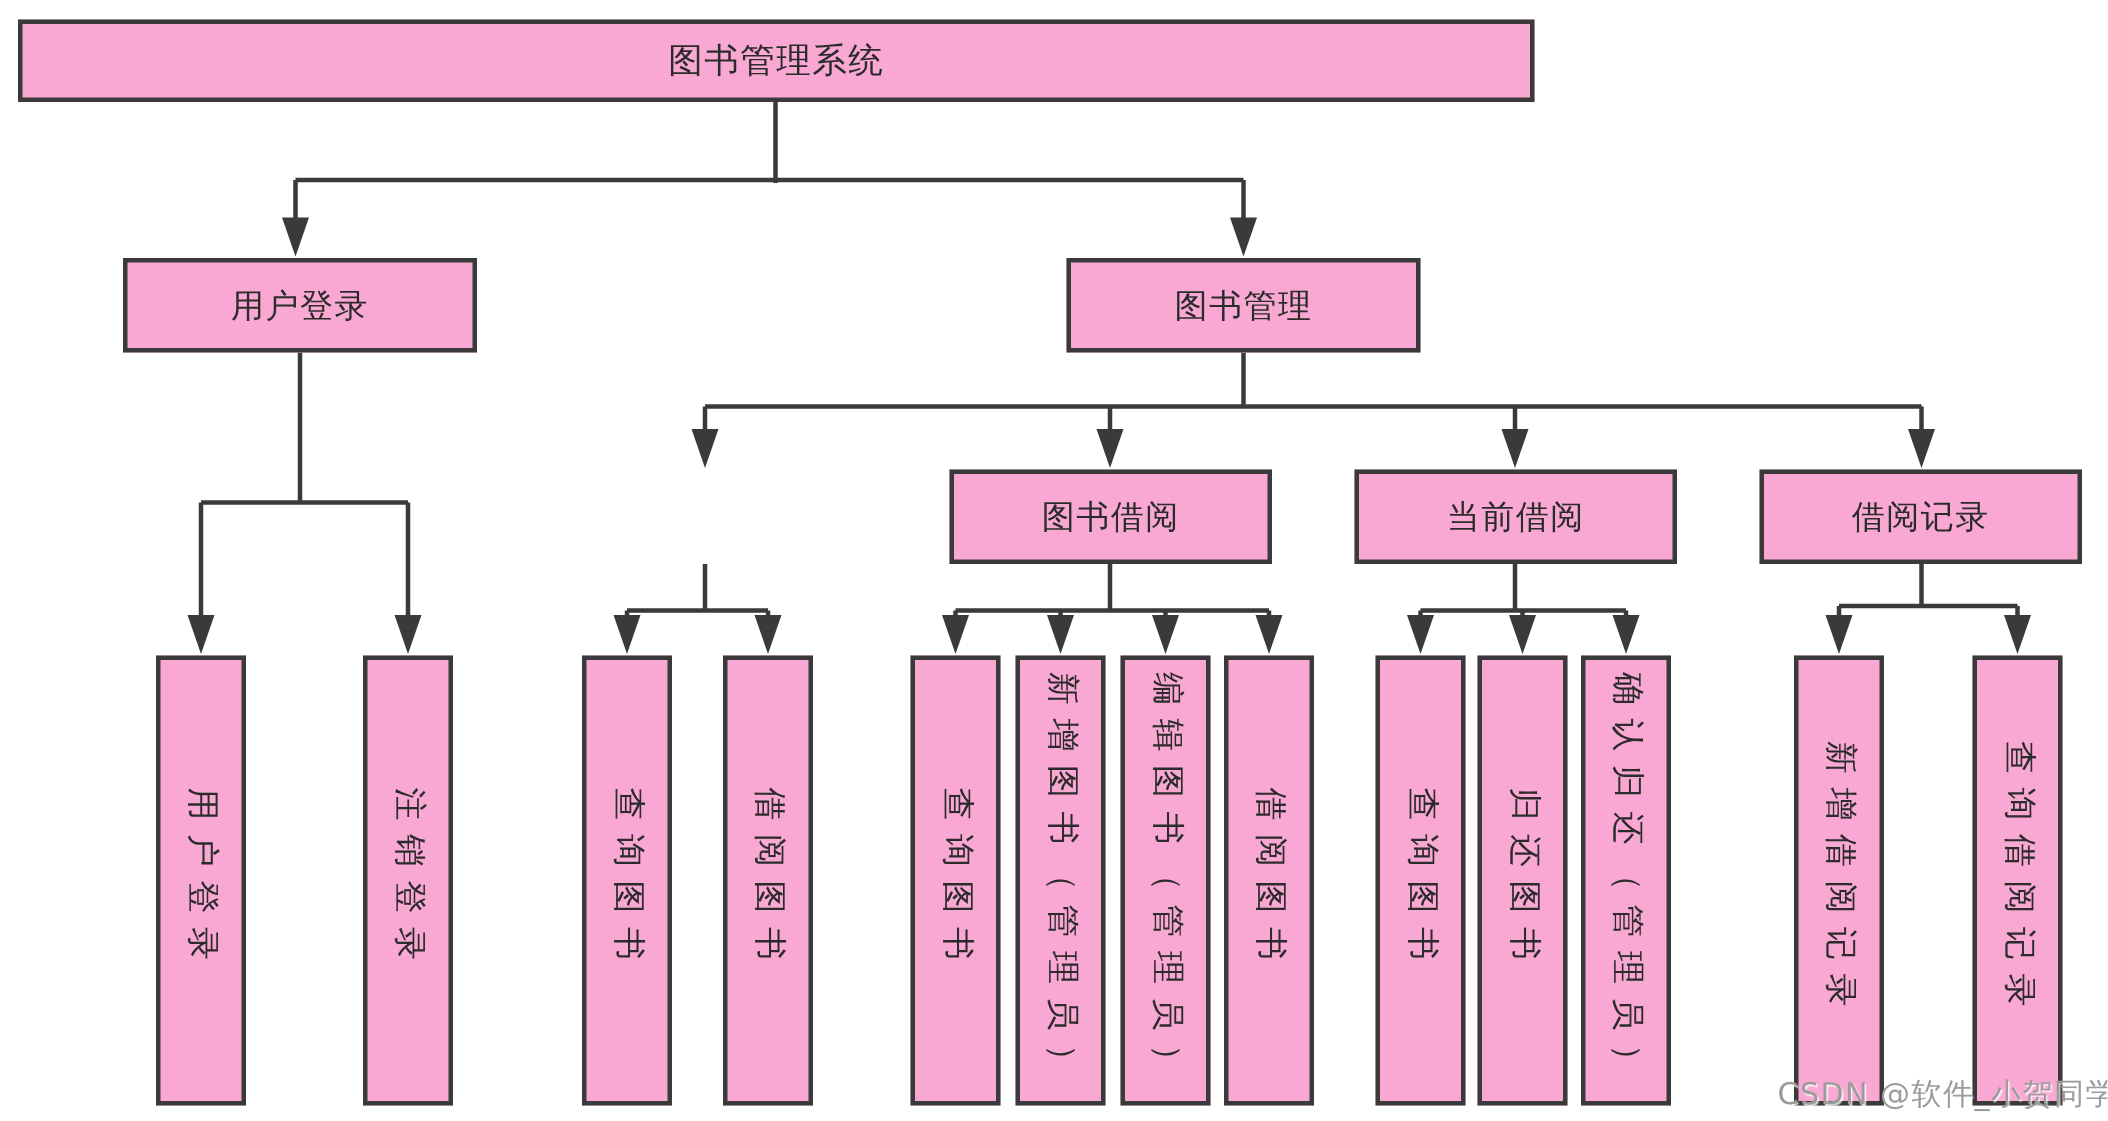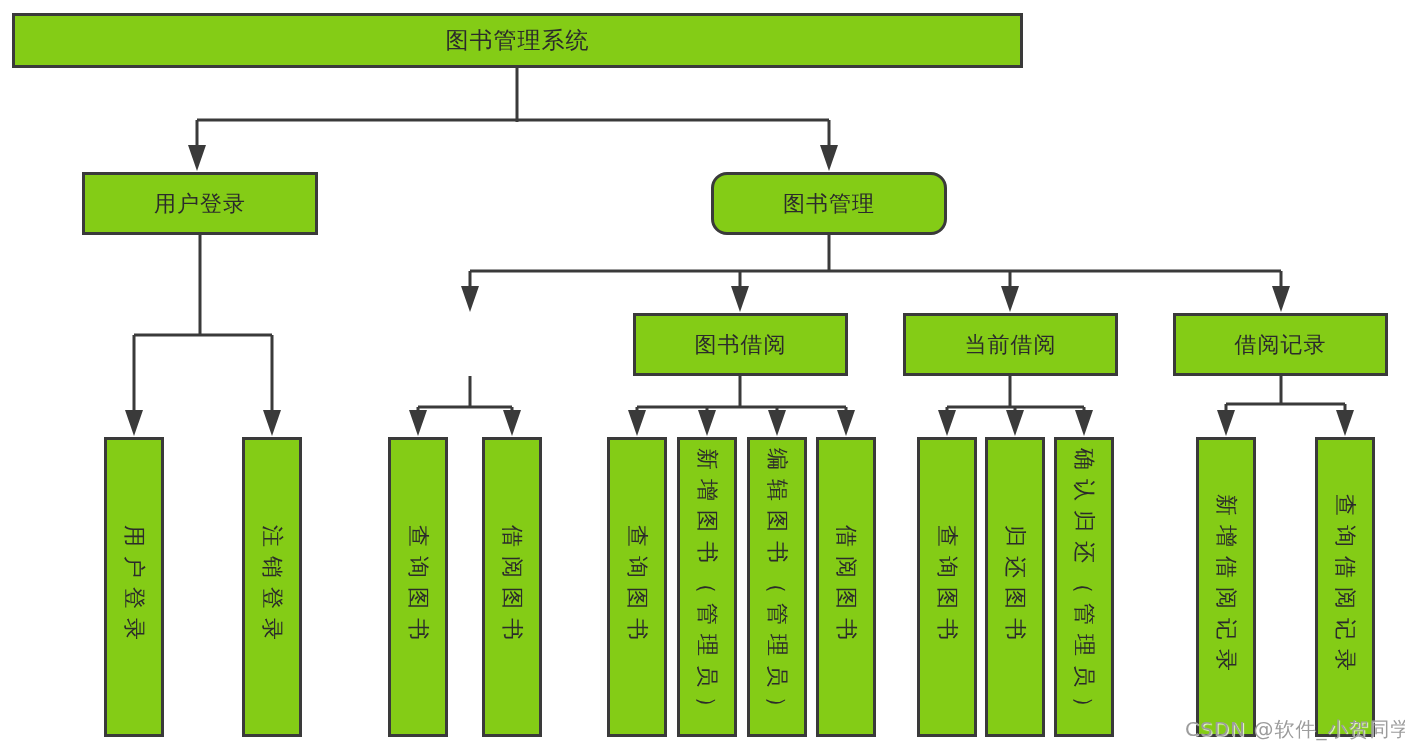--- a/index.html
+++ b/index.html
@@ -12,21 +12,21 @@
     background: #ffffff;
     overflow: hidden;
     color: #2b2b2b;
   }
   #connectors {
     position: absolute; left: 0; top: 0;
   }
   .box {
     position: absolute;
     box-sizing: border-box;
-    background: #84cc16;
+    background: #f9a8d4;
     border: 3px solid #3a3a3a;
     display: flex;
     align-items: center;
     justify-content: center;
   }
   .hlabel {
     font-size: 22px;
     letter-spacing: 1px;
     color: #2b2b2b;
     white-space: nowrap;
@@ -102,21 +102,21 @@
     </g>
   </svg>
 
   <div class="box" style="left:12px; top:13px; width:1011px; height:55px;">
     <span class="hlabel root-label">图书管理系统</span>
   </div>
 
   <div class="box" style="left:82px; top:172px; width:236px; height:63px;">
     <span class="hlabel">用户登录</span>
   </div>
-  <div class="box" style="left:711px; top:172px; width:236px; height:63px;border-radius:16px;">
+  <div class="box" style="left:711px; top:172px; width:236px; height:63px;">
     <span class="hlabel">图书管理</span>
   </div>
 
   <div class="box" style="left:633px; top:313px; width:215px; height:63px;">
     <span class="hlabel">图书借阅</span>
   </div>
   <div class="box" style="left:1173px; top:313px; width:215px; height:63px;">
     <span class="hlabel">借阅记录</span>
   </div>
   <div class="box" style="left:903px; top:313px; width:215px; height:63px;">

